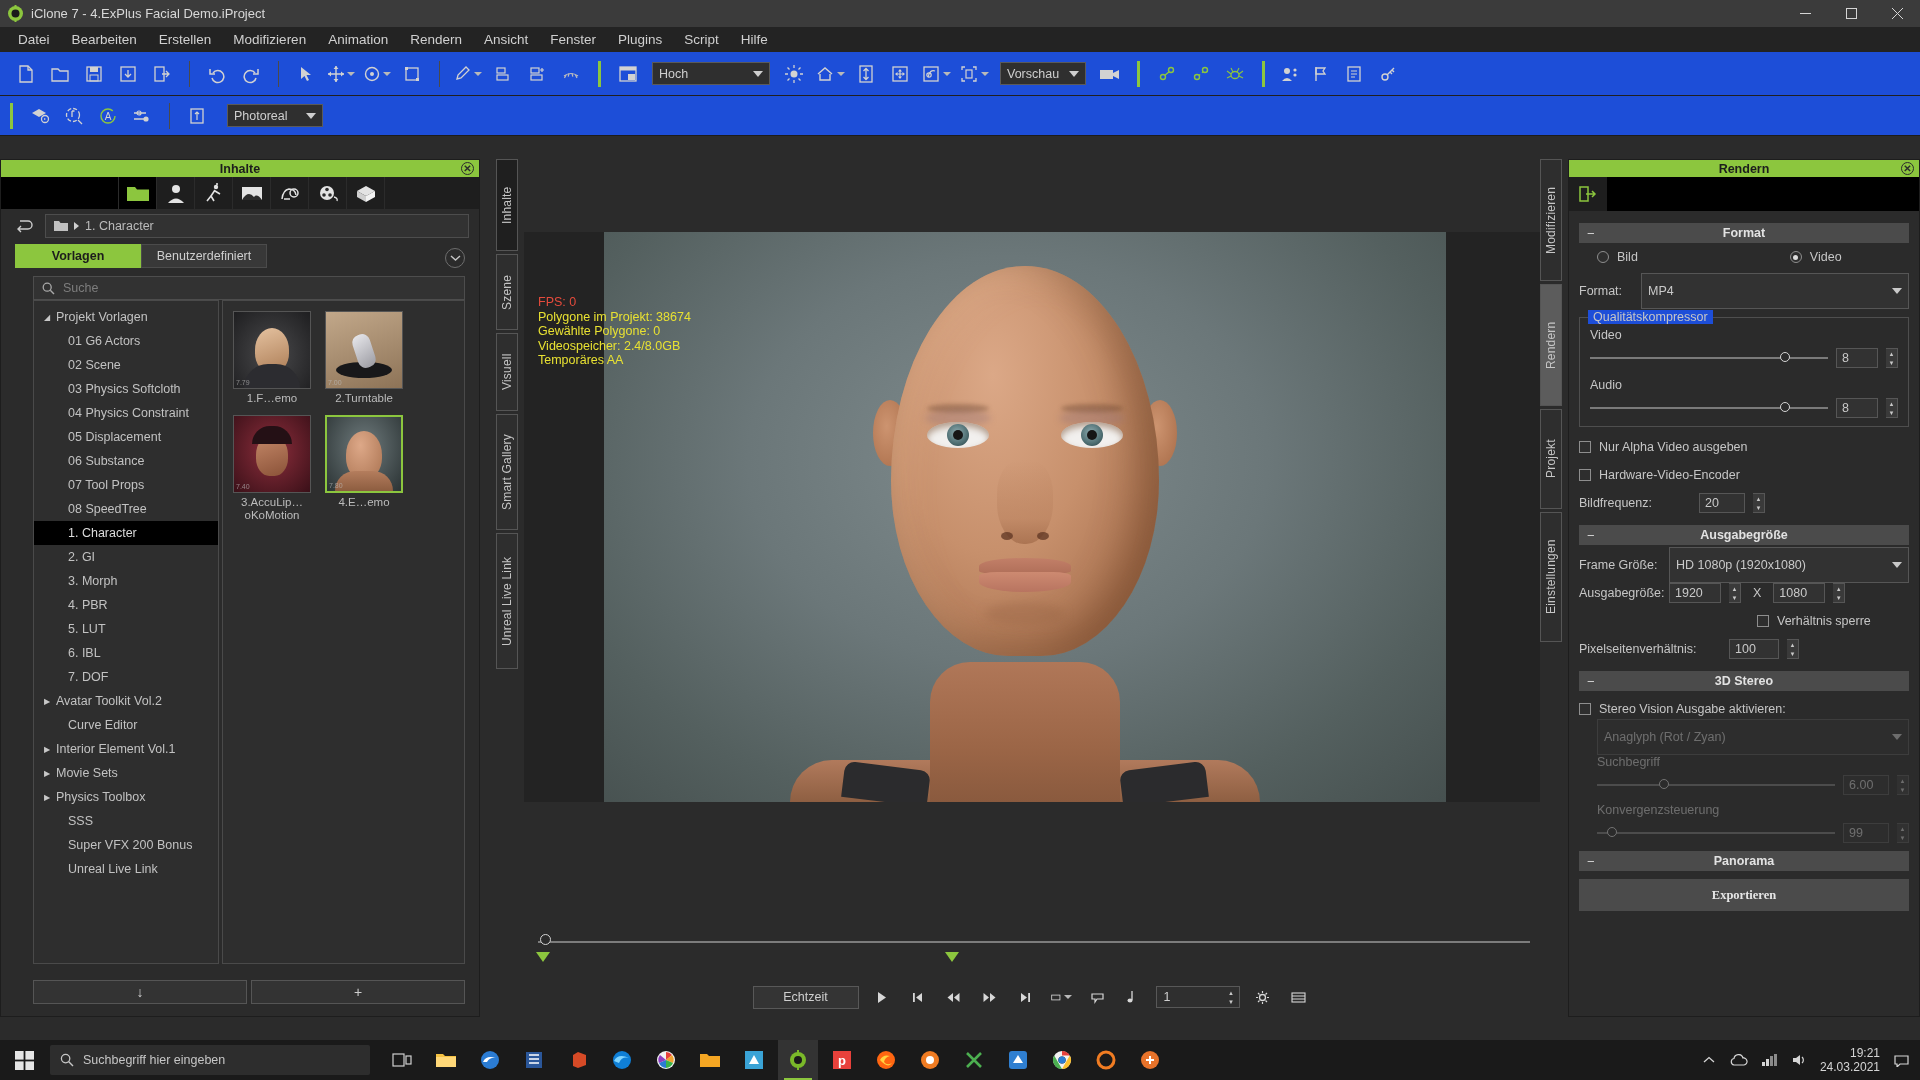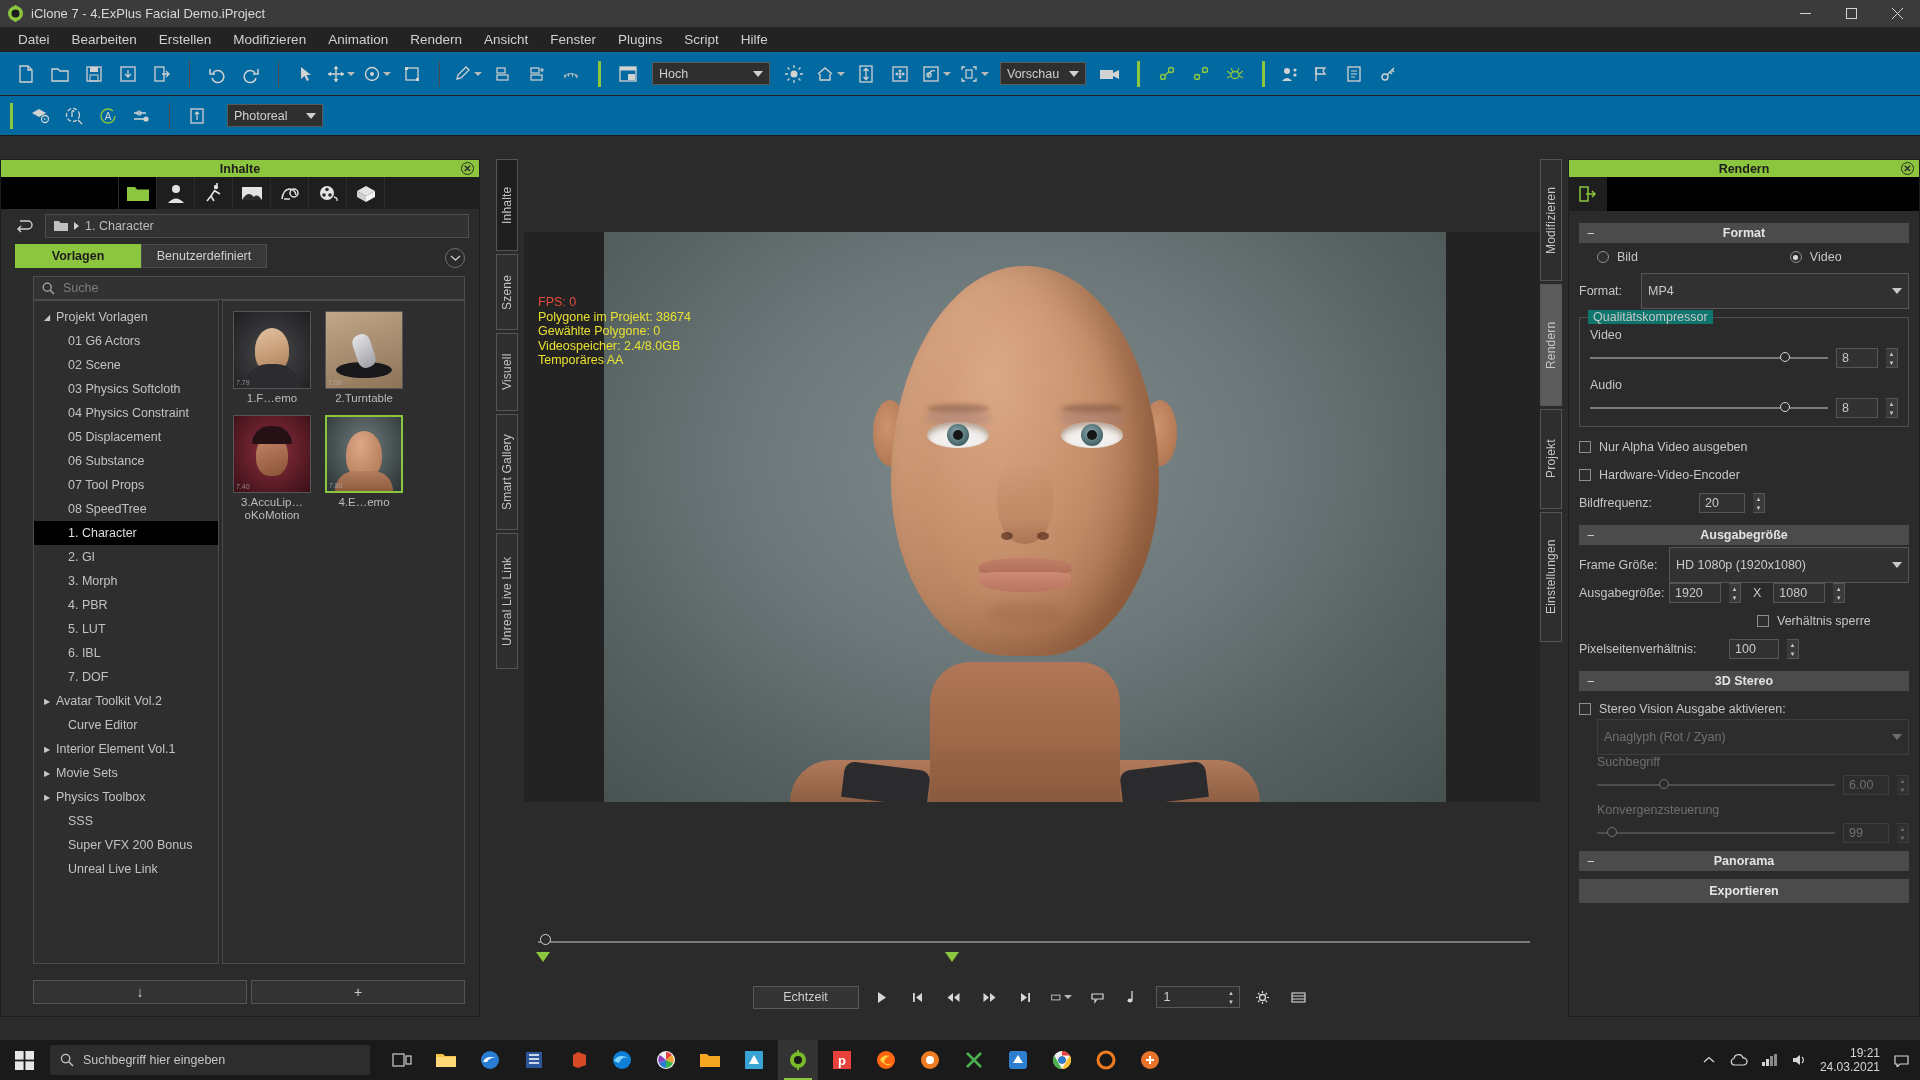--- a/index.html
+++ b/index.html
@@ -29,21 +29,21 @@
 
   
   .menubar {
     height: 25px; background: #232323; display: flex; align-items: center;
     padding-left: 7px; font-size: 13.5px; color: #d0d0d0;
   }
   .menu-item { padding: 3px 11px; white-space: nowrap; }
 
   
   .toolbar {
-    height: 44px; background: #0369a1; display: flex; align-items: center;
+    height: 44px; background: #1d4ed8; display: flex; align-items: center;
     padding-left: 10px; gap: 2px;
     border-bottom: 1px solid #202020;
   }
   .toolbar2 { height: 40px; border-bottom: 1px solid #1c1c1c; }
   .tb {
     width: 32px; height: 32px; display: flex; align-items: center; justify-content: center;
     color: #d2d2d2;
   }
   .tb svg { display: block; }
   .tb-wide { width: auto; padding: 0 3px; display:flex; align-items:center; }
@@ -291,39 +291,39 @@
     border-radius: 50%; background: #dcdcdc; }
   .chk { width: 12px; height: 12px; border: 1px solid #8e8e8e; background: #2e2e2e; flex: none; }
   .fld {
     height: 36px; border: 1px solid #565656; background: #323232; color: #c9c9c9; font-size: 12.5px;
     display: flex; align-items: center; padding: 0 6px; position: relative;
   }
   .fld .car { position: absolute; right: 6px; width: 0; height: 0; border-left: 5px solid transparent;
               border-right: 5px solid transparent; border-top: 6px solid #c9c9c9; }
   .group-box { border: 1px solid #4e4e4e; margin-top: 12px; padding: 10px 10px 8px 10px; position: relative; }
   .group-box .gl {
-    position: absolute; top: -8px; left: 8px; background: #0f766e; padding: 0 5px;
+    position: absolute; top: -8px; left: 8px; background: #1d4ed8; padding: 0 5px;
     font-size: 12.5px; color: #c6c6c6;
   }
   .slider-row { display: flex; align-items: center; gap: 8px; margin-top: 6px; }
   .track { flex: 1; height: 2px; background: #7a7a7a; position: relative; }
   .track .handle { position: absolute; width: 10px; height: 10px; border-radius: 50%; border: 1.5px solid #d4d4d4;
     background: #2b2b2b; top: -5px; }
   .num {
     width: 42px; height: 20px; border: 1px solid #565656; background: #323232; color: #c9c9c9;
     font-size: 12.5px; display: flex; align-items: center; padding-left: 5px;
   }
   .numspin { width: 12px; height: 20px; border: 1px solid #565656; border-left: none; background: #3a3a3a;
     display: flex; flex-direction: column; }
   .numspin i { flex: 1; display: flex; align-items: center; justify-content: center; font-size: 6px; color: #c8c8c8;
     font-style: normal; }
   .dim { opacity: .42; }
   .export-btn {
-    height: 24px; background: #4b4b4b; color: #e6e6e6; font-size: 12.5px; font-weight: bold;
-    display: flex; align-items: center; justify-content: center; margin-top: 8px;
+    height: 32px; background: #4b4b4b; color: #e6e6e6; font-size: 12.5px; font-weight: bold;
+    display: flex; align-items: center; justify-content: center; margin-top: 8px; font-family: Liberation Serif, serif;
   }
   .lbl-w { width: 112px; flex: none; }
 
   
   .taskbar {
     position: absolute; left: 0; bottom: 0; width: 1920px; height: 40px; background: #1a1a1a;
     display: flex; align-items: center;
   }
   .start { width: 48px; height: 40px; display: flex; align-items: center; justify-content: center; }
   .tb-search {

